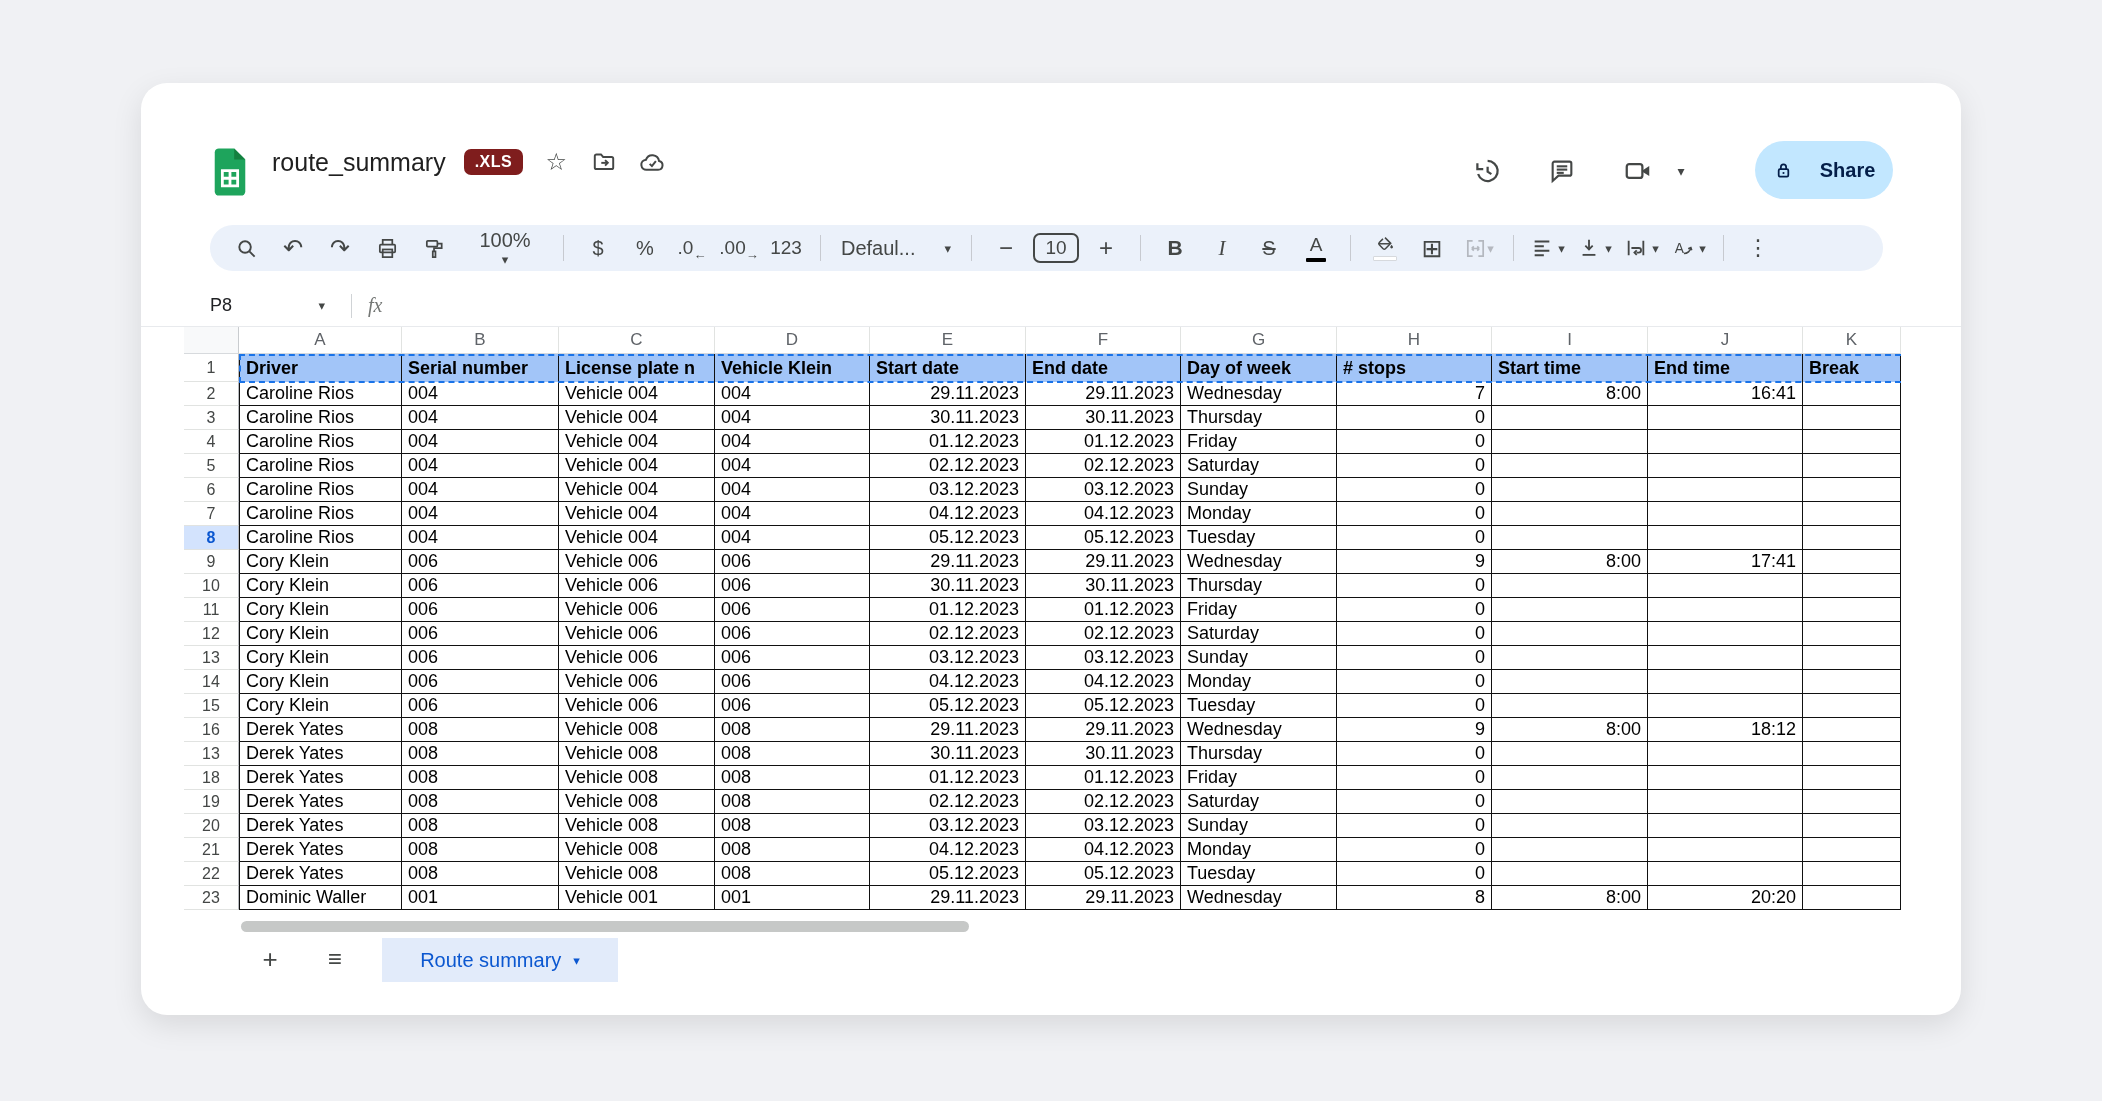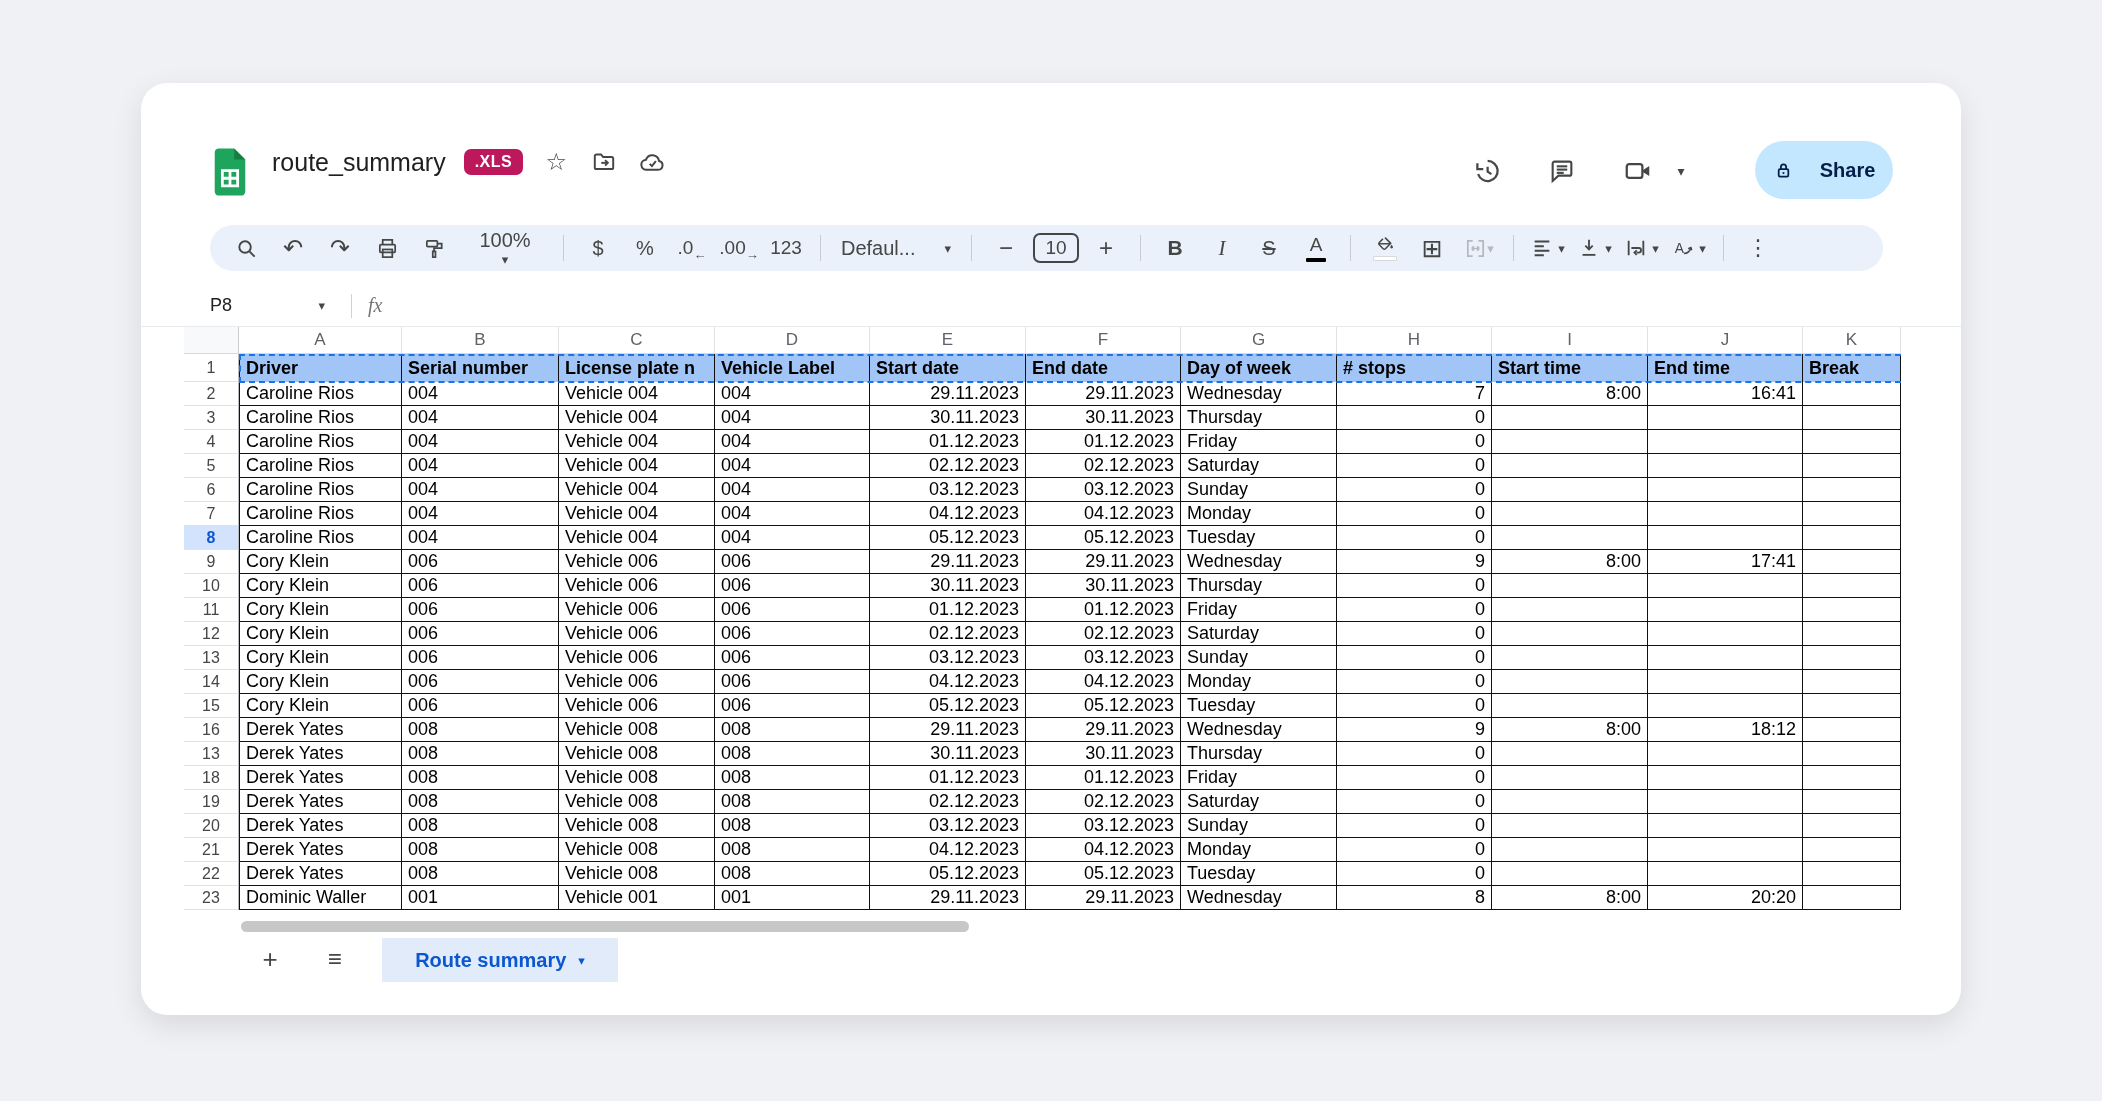--- a/index.html
+++ b/index.html
@@ -6,21 +6,21 @@
   html,body { width:2102px; height:1101px; overflow:hidden; }
   body { background:#F0F1F4; font-family:"Liberation Sans","DejaVu Sans",sans-serif; color:#202124; }
   .stage { position:relative; width:2102px; height:1096px; }
   .card { position:absolute; left:141px; top:83px; width:1820px; height:932px;
           background:#fff; border-radius:26px; box-shadow:0 10px 30px rgba(0,0,0,0.10); }
 
   
   .logo { position:absolute; left:69px; top:64px; width:40px; height:50px; }
   .title-line { position:absolute; left:131px; top:62px; height:34px; display:flex; align-items:center; gap:18px; }
   .doc-title { font-size:25px; font-weight:500; color:#1f1f1f; }
-  .xls-badge { background:#be185d; color:#fff; font-size:16px; font-weight:700; letter-spacing:.5px;
+  .xls-badge { background:#7f1d1d; color:#fff; font-size:16px; font-weight:700; letter-spacing:.5px;
                padding:4px 11px; border-radius:7px; }
   .tico { color:#444746; display:flex; align-items:center; justify-content:center; width:30px; height:30px; }
   .menus { position:absolute; left:122px; top:99px; display:flex; }
   .menu-item { font-size:19px; color:#202124; padding:2px 11px; border-radius:6px; cursor:default; }
 
   .right-ctl { position:absolute; display:flex; align-items:center; justify-content:center; color:#444746; }
   .hist { left:1326px; top:68px; width:40px; height:40px; }
   .cmt  { left:1401px; top:68px; width:40px; height:40px; }
   .cam  { left:1477px; top:68px; width:40px; height:40px; }
   .camcaret { left:1527px; top:68px; width:26px; height:40px; font-size:14px; }
@@ -83,21 +83,21 @@
   .hscroll { position:absolute; left:100px; top:838px; width:728px; height:11px; border-radius:6px; background:#C6C8C7; }
 
   
   .tabbar { position:absolute; left:0; top:853px; width:1820px; height:48px; background:#fff; }
   .tb-btn { position:absolute; width:38px; height:38px; top:4px; display:flex; align-items:center;
             justify-content:center; color:#444746; font-size:26px; border-radius:50%; }
   .tb-add { left:110px; }
   .tb-all { left:175px; font-size:24px; }
   .sheet-tab { position:absolute; left:241px; top:2px; width:236px; height:44px; background:#E2EBFA;
                display:flex; align-items:center; justify-content:center; gap:12px; }
-  .sheet-tab .lbl { color:#0B57D0; font-size:20px; font-weight:700; }
+  .sheet-tab .lbl { color:#0B57D0; font-size:20px; font-weight:400; }
   .sheet-tab .caret { color:#0B57D0; }
 
   svg { display:block; }
 </style>
 </head>
 <body>
 
 <div class="stage">
   <div class="card">
 
@@ -289,21 +289,21 @@
           <div class="colhead">F</div>
           <div class="colhead">G</div>
           <div class="colhead">H</div>
           <div class="colhead">I</div>
           <div class="colhead">J</div>
           <div class="colhead">K</div>
           <div class="rowhead">1</div>
           <div class="cell hdr al-left first">Driver</div>
           <div class="cell hdr al-left">Serial number</div>
           <div class="cell hdr al-left">License plate n</div>
-          <div class="cell hdr al-left">Vehicle Label</div>
+          <div class="cell hdr al-left">Vehicle Klein</div>
           <div class="cell hdr al-left">Start date</div>
           <div class="cell hdr al-left">End date</div>
           <div class="cell hdr al-left">Day of week</div>
           <div class="cell hdr al-left"># stops</div>
           <div class="cell hdr al-left">Start time</div>
           <div class="cell hdr al-left">End time</div>
           <div class="cell hdr al-left">Break</div>
           <div class="rowhead">2</div>
           <div class="cell al-left first">Caroline Rios</div>
           <div class="cell al-left">004</div>

